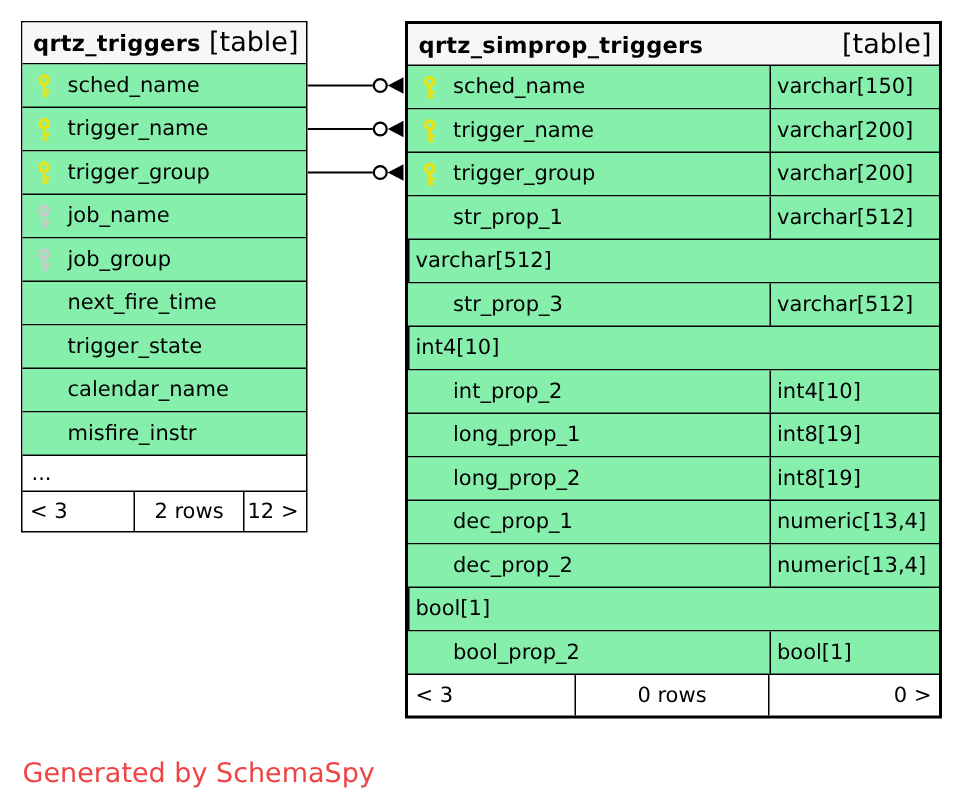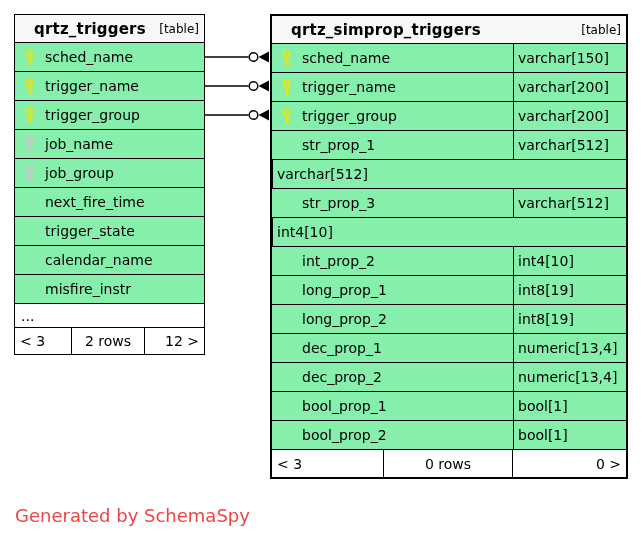--- a/index.html
+++ b/index.html
@@ -21,22 +21,22 @@
   #table-1 { left: 270px; top: 14px; width: 358px; border-width: 2.5px; }
 
   .thead {
     height: 28px;
     display: flex;
     align-items: center;
     justify-content: space-between;
     padding: 0 5px 0 7px;
     border-bottom: 1px solid #000;
   }
-  .thead .title { font-weight: bold; font-size: 15px; letter-spacing: 0.2px; margin-left: 12px; }
-  .thead .tag { font-size: 12px; font-weight: normal; }
+  .thead .title { font-weight: bold; font-size: 15px; letter-spacing: 0.2px; }
+  .thead .tag { font-size: 18px; font-weight: normal; }
 
   .crow {
     display: flex;
     align-items: stretch;
     height: 29px;
     border-bottom: 1px solid #000;
     background: #86efac;
   }
   .namecell { flex: 1; display: flex; align-items: center; min-width: 0; }
   .keyslot { width: 21px; margin-left: 9px; display: flex; align-items: center; flex: none; }
@@ -59,21 +59,21 @@
     padding-left: 6px;
   }
 
   .tfoot { display: flex; height: 26px; }
   #table-1 .tfoot { height: 27px; }
   .fcell { display: flex; align-items: center; }
   .fcell.c1 { justify-content: flex-start; padding-left: 5px; }
   .fcell.c2 { justify-content: center; border-left: 1px solid #000; }
   .fcell.c3 { justify-content: flex-end; padding-right: 5px; border-left: 1px solid #000; flex: 1; }
   #table-0 .fcell.c1 { width: 56px; }
-  #table-0 .fcell.c2 { width: 73px; }
+  #table-0 .fcell.c2 { width: 73px; margin-left: 18px; }
   #table-1 .fcell.c1 { width: 111px; }
   #table-1 .fcell.c2 { width: 129px; }
 
   #connectors {
     position: absolute;
     left: 0; top: 0;
     width: 644px; height: 535px;
     pointer-events: none;
   }
 
@@ -287,24 +287,20 @@
         <div class="typecell">numeric[13,4]</div>
       </div>
       <div class="crow">
         <div class="namecell">
           <span class="keyslot"></span>
           <span class="colname">dec_prop_2</span>
         </div>
         <div class="typecell">numeric[13,4]</div>
       </div>
       <div class="crow">
-        <div class="namecell">
-          <span class="keyslot"></span>
-          <span class="colname">bool_prop_1</span>
-        </div>
         <div class="typecell">bool[1]</div>
       </div>
       <div class="crow">
         <div class="namecell">
           <span class="keyslot"></span>
           <span class="colname">bool_prop_2</span>
         </div>
         <div class="typecell">bool[1]</div>
       </div>
       <div class="tfoot">

